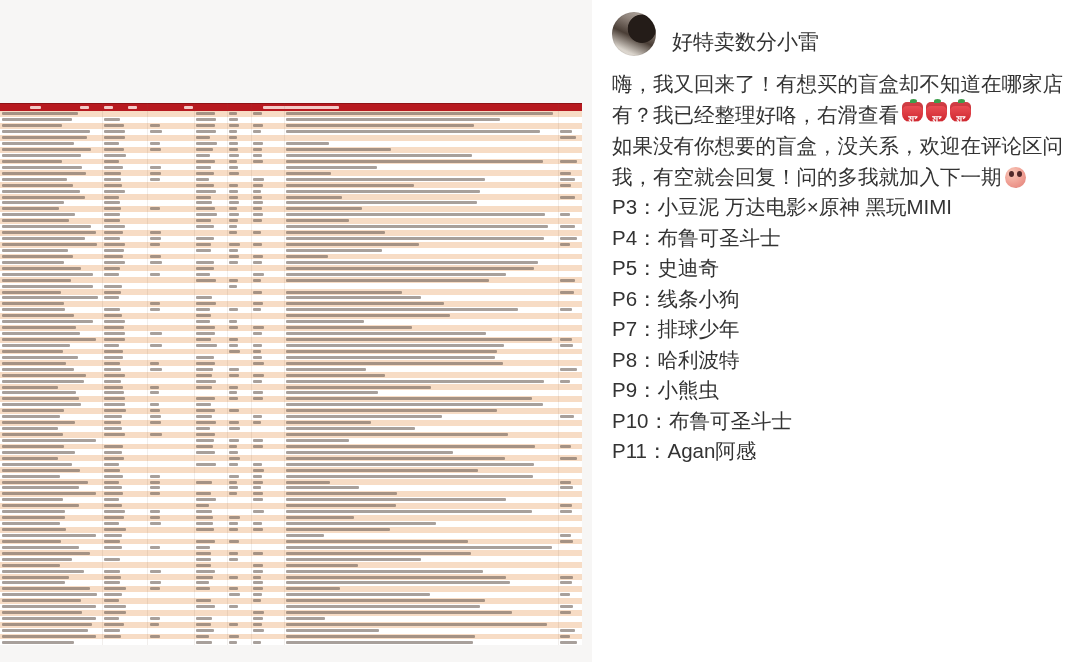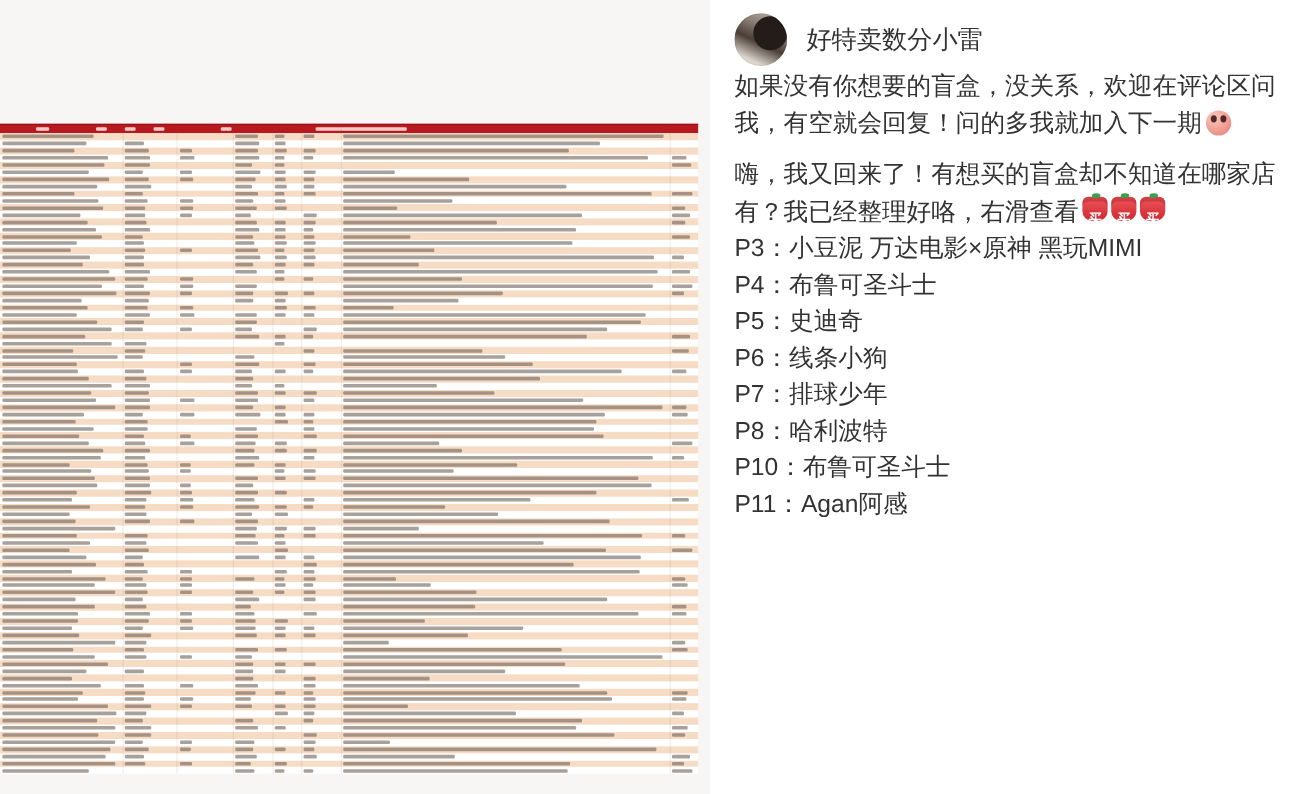--- a/index.html
+++ b/index.html
@@ -20,21 +20,21 @@
   .sheet-header{position:relative;border-top:1px solid #8f1216;}
   .hmark{position:absolute;top:2px;height:3px;border-radius:1px;background:rgba(255,235,230,0.85);}
   .srow{position:relative;}
   .bar{position:absolute;top:1.4px;height:3px;border-radius:1px;}
   .gline{position:absolute;top:0;bottom:0;width:1px;background:rgba(120,88,70,0.10);}
   
   .right-pane{
     position:absolute;left:600px;top:0;width:480px;height:662px;
     background:#ffffff;box-sizing:border-box;padding:9px 6px 0 12px;
   }
-  .header-row{display:flex;align-items:center;height:47px;}
+  .header-row{display:flex;align-items:flex-end;height:47px;}
   .avatar{
     width:44px;height:44px;border-radius:50%;flex:0 0 44px;cursor:pointer;
     background:
       radial-gradient(circle at 68% 38%, #241c18 0 34%, rgba(36,28,24,0) 36%),
       linear-gradient(205deg,#c4bcb4 0%,#8d8179 30%,#4a3e36 55%,#d9d3cb 82%,#efeae4 100%);
     box-shadow:inset 0 0 0 1px rgba(0,0,0,0.06);
   }
   .username{margin-left:16px;font-size:21px;color:#333;flex:1;cursor:pointer;}
   .follow-btn{
     border:none;cursor:pointer;color:#fff;font-weight:bold;font-size:19px;
@@ -805,29 +805,30 @@
 </div>
 
 <div class="right-pane">
 
   <div class="header-row">
     <div class="avatar"></div>
     <div class="username">好特卖数分小雷</div>
   </div>
 
 
+  <p class="para"><span>嗨，我又回来了！有想买的盲盒却不知道在哪家店有？我已经整理好咯，右滑查看</span><span id="bags"><span class="bag"><i class="leaf"></i><b>买</b></span><span class="bag"><i class="leaf"></i><b>买</b></span><span class="bag"><i class="leaf"></i><b>买</b></span></span></p>
+
   <p class="para second"><span>如果没有你想要的盲盒，没关系，欢迎在评论区问我，有空就会回复！问的多我就加入下一期</span><span class="face"><i class="el"></i><i class="er"></i></span></p>
-
-  <p class="para"><span>嗨，我又回来了！有想买的盲盒却不知道在哪家店有？我已经整理好咯，右滑查看</span><span id="bags"><span class="bag"><i class="leaf"></i><b>买</b></span><span class="bag"><i class="leaf"></i><b>买</b></span><span class="bag"><i class="leaf"></i><b>买</b></span></span></p>
 
 
   <div class="items" id="items">
       <div>P3：小豆泥 万达电影×原神 黑玩MIMI</div>
       <div>P4：布鲁可圣斗士</div>
       <div>P5：史迪奇</div>
       <div>P6：线条小狗</div>
       <div>P7：排球少年</div>
       <div>P8：哈利波特</div>
+      <div>P9：小熊虫</div>
       <div>P10：布鲁可圣斗士</div>
       <div>P11：Agan阿感</div>
     </div>
 
 </div>
 
 </body></html>

